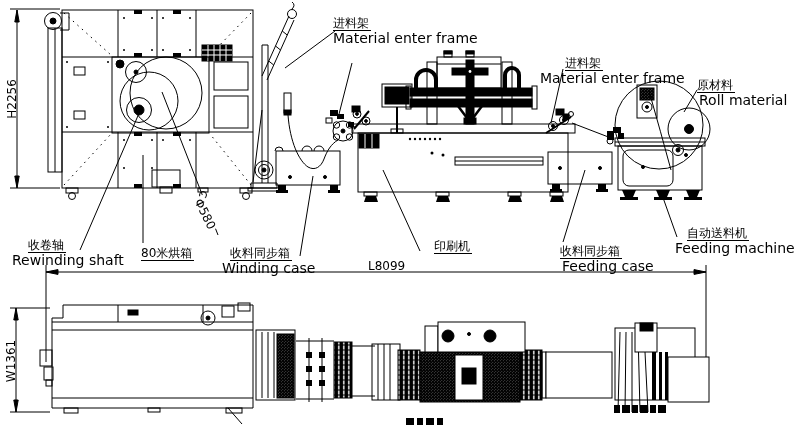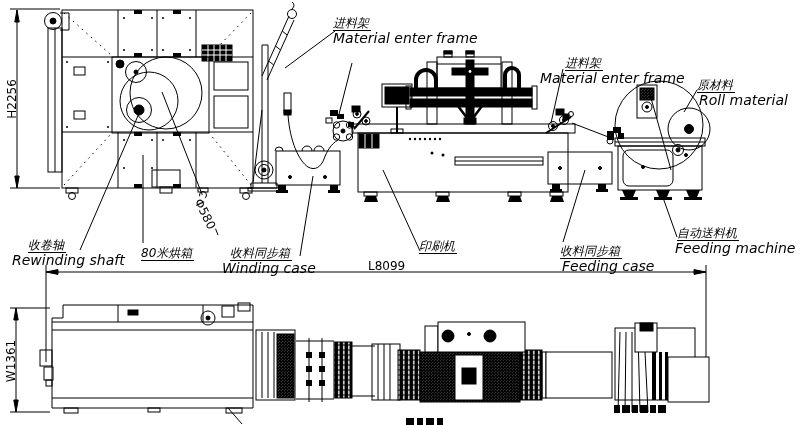--- a/index.html
+++ b/index.html
@@ -1,19 +1,19 @@
 <!DOCTYPE html>
 <html><head>
 <meta charset="utf-8">
 <style>
   html,body{margin:0;padding:0;background:#fff;}
   #canvas{position:relative;width:801px;height:425px;background:#fff;overflow:hidden;
           font-family:"DejaVu Sans",sans-serif;color:#000;}
   #art{position:absolute;left:0;top:0;}
-  .lbl{position:absolute;white-space:nowrap;line-height:1.1;font-style:italic;}
+  .lbl{position:absolute;white-space:nowrap;line-height:1.1;}
   .zh{display:inline-block;font-size:12px;border-bottom:1px solid #000;padding:0 2px 0 0;}
   .en{display:block;font-size:14px;letter-spacing:0;}
   .dim{position:absolute;font-size:12px;white-space:nowrap;}
   .rot{transform-origin:center center;}
 </style>
 </head>
 <body>
 
 <div id="canvas">
 
@@ -483,30 +483,30 @@
 <div class="lbl" style="left:141px;top:243px">
   <span class="zh">80米烘箱</span>
 </div>
 
 <div class="lbl" style="left:222px;top:243px">
   <span class="zh" style="margin-left:8px">收料同步箱</span>
   <span class="en">Winding case</span>
 </div>
 
 <div class="lbl" style="left:419px;top:236px">
-  <span class="zh" style="margin-left:0">印刷机</span>
+  <span class="zh" style="margin-left:15px">印刷机</span>
 </div>
 
 <div class="lbl" style="left:560px;top:241px">
   <span class="zh">收料同步箱</span>
   <span class="en" style="margin-left:2px">Feeding case</span>
 </div>
 
 <div class="lbl" style="left:675px;top:223px">
-  <span class="zh" style="margin-left:2px">自动送料机</span>
+  <span class="zh" style="margin-left:12px">自动送料机</span>
   <span class="en">Feeding machine</span>
 </div>
 
 <div class="dim" style="left:368px;top:259px">L8099</div>
 
 <div class="dim rot" style="left:12px;top:99px;transform:translate(-50%,-50%) rotate(-90deg)">H2256</div>
 
 <div class="dim rot" style="left:11px;top:361px;transform:translate(-50%,-50%) rotate(-90deg)">W1361</div>
 
 <div class="dim rot" style="left:205px;top:214px;transform:translate(-50%,-50%) rotate(64deg);background:#fff;padding:0 2px">Φ580</div>

